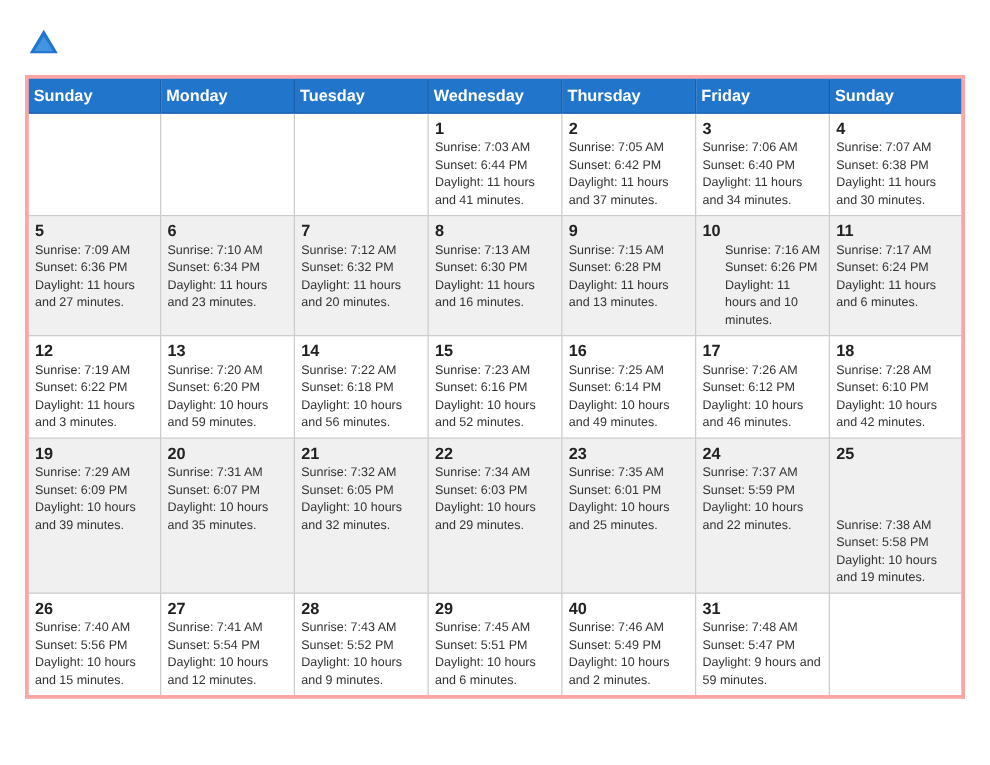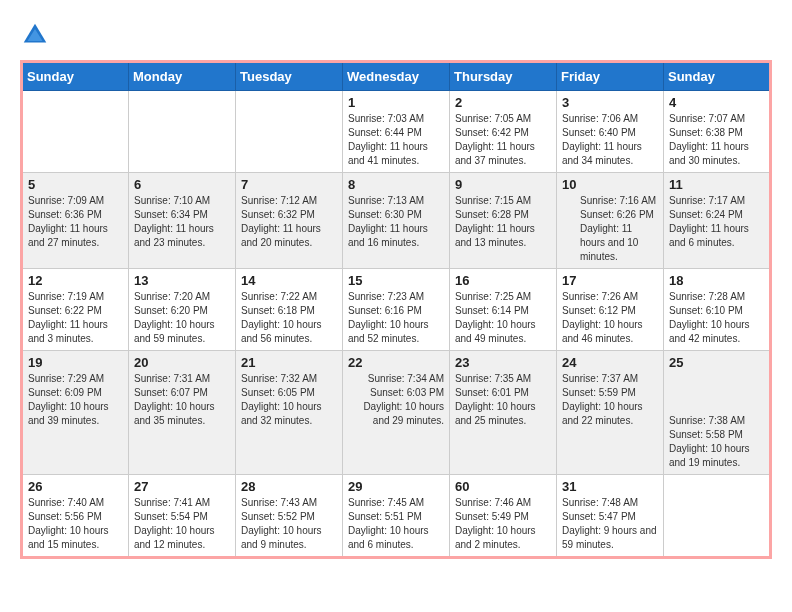--- a/index.html
+++ b/index.html
@@ -264,21 +264,21 @@
 Daylight: 10 hours and 35 minutes.</div>
         </td>
         <td>
           <span class="day-number">21</span>
           <div class="day-info" style="white-space: pre-line;">Sunrise: 7:32 AM
 Sunset: 6:05 PM
 Daylight: 10 hours and 32 minutes.</div>
         </td>
         <td>
           <span class="day-number">22</span>
-          <div class="day-info" style="white-space: pre-line; text-align: right;">Sunrise: 7:34 AM
+          <div class="day-info" style="white-space: pre-line;">Sunrise: 7:34 AM
 Sunset: 6:03 PM
 Daylight: 10 hours and 29 minutes.</div>
         </td>
         <td>
           <span class="day-number">23</span>
           <div class="day-info" style="white-space: pre-line;">Sunrise: 7:35 AM
 Sunset: 6:01 PM
 Daylight: 10 hours and 25 minutes.</div>
         </td>
         <td>
@@ -313,21 +313,21 @@
 Sunset: 5:52 PM
 Daylight: 10 hours and 9 minutes.</div>
         </td>
         <td>
           <span class="day-number">29</span>
           <div class="day-info" style="white-space: pre-line;">Sunrise: 7:45 AM
 Sunset: 5:51 PM
 Daylight: 10 hours and 6 minutes.</div>
         </td>
         <td>
-          <span class="day-number">60</span>
+          <span class="day-number">40</span>
           <div class="day-info" style="white-space: pre-line;">Sunrise: 7:46 AM
 Sunset: 5:49 PM
 Daylight: 10 hours and 2 minutes.</div>
         </td>
         <td>
           <span class="day-number">31</span>
           <div class="day-info" style="white-space: pre-line;">Sunrise: 7:48 AM
 Sunset: 5:47 PM
 Daylight: 9 hours and 59 minutes.</div>
         </td>

